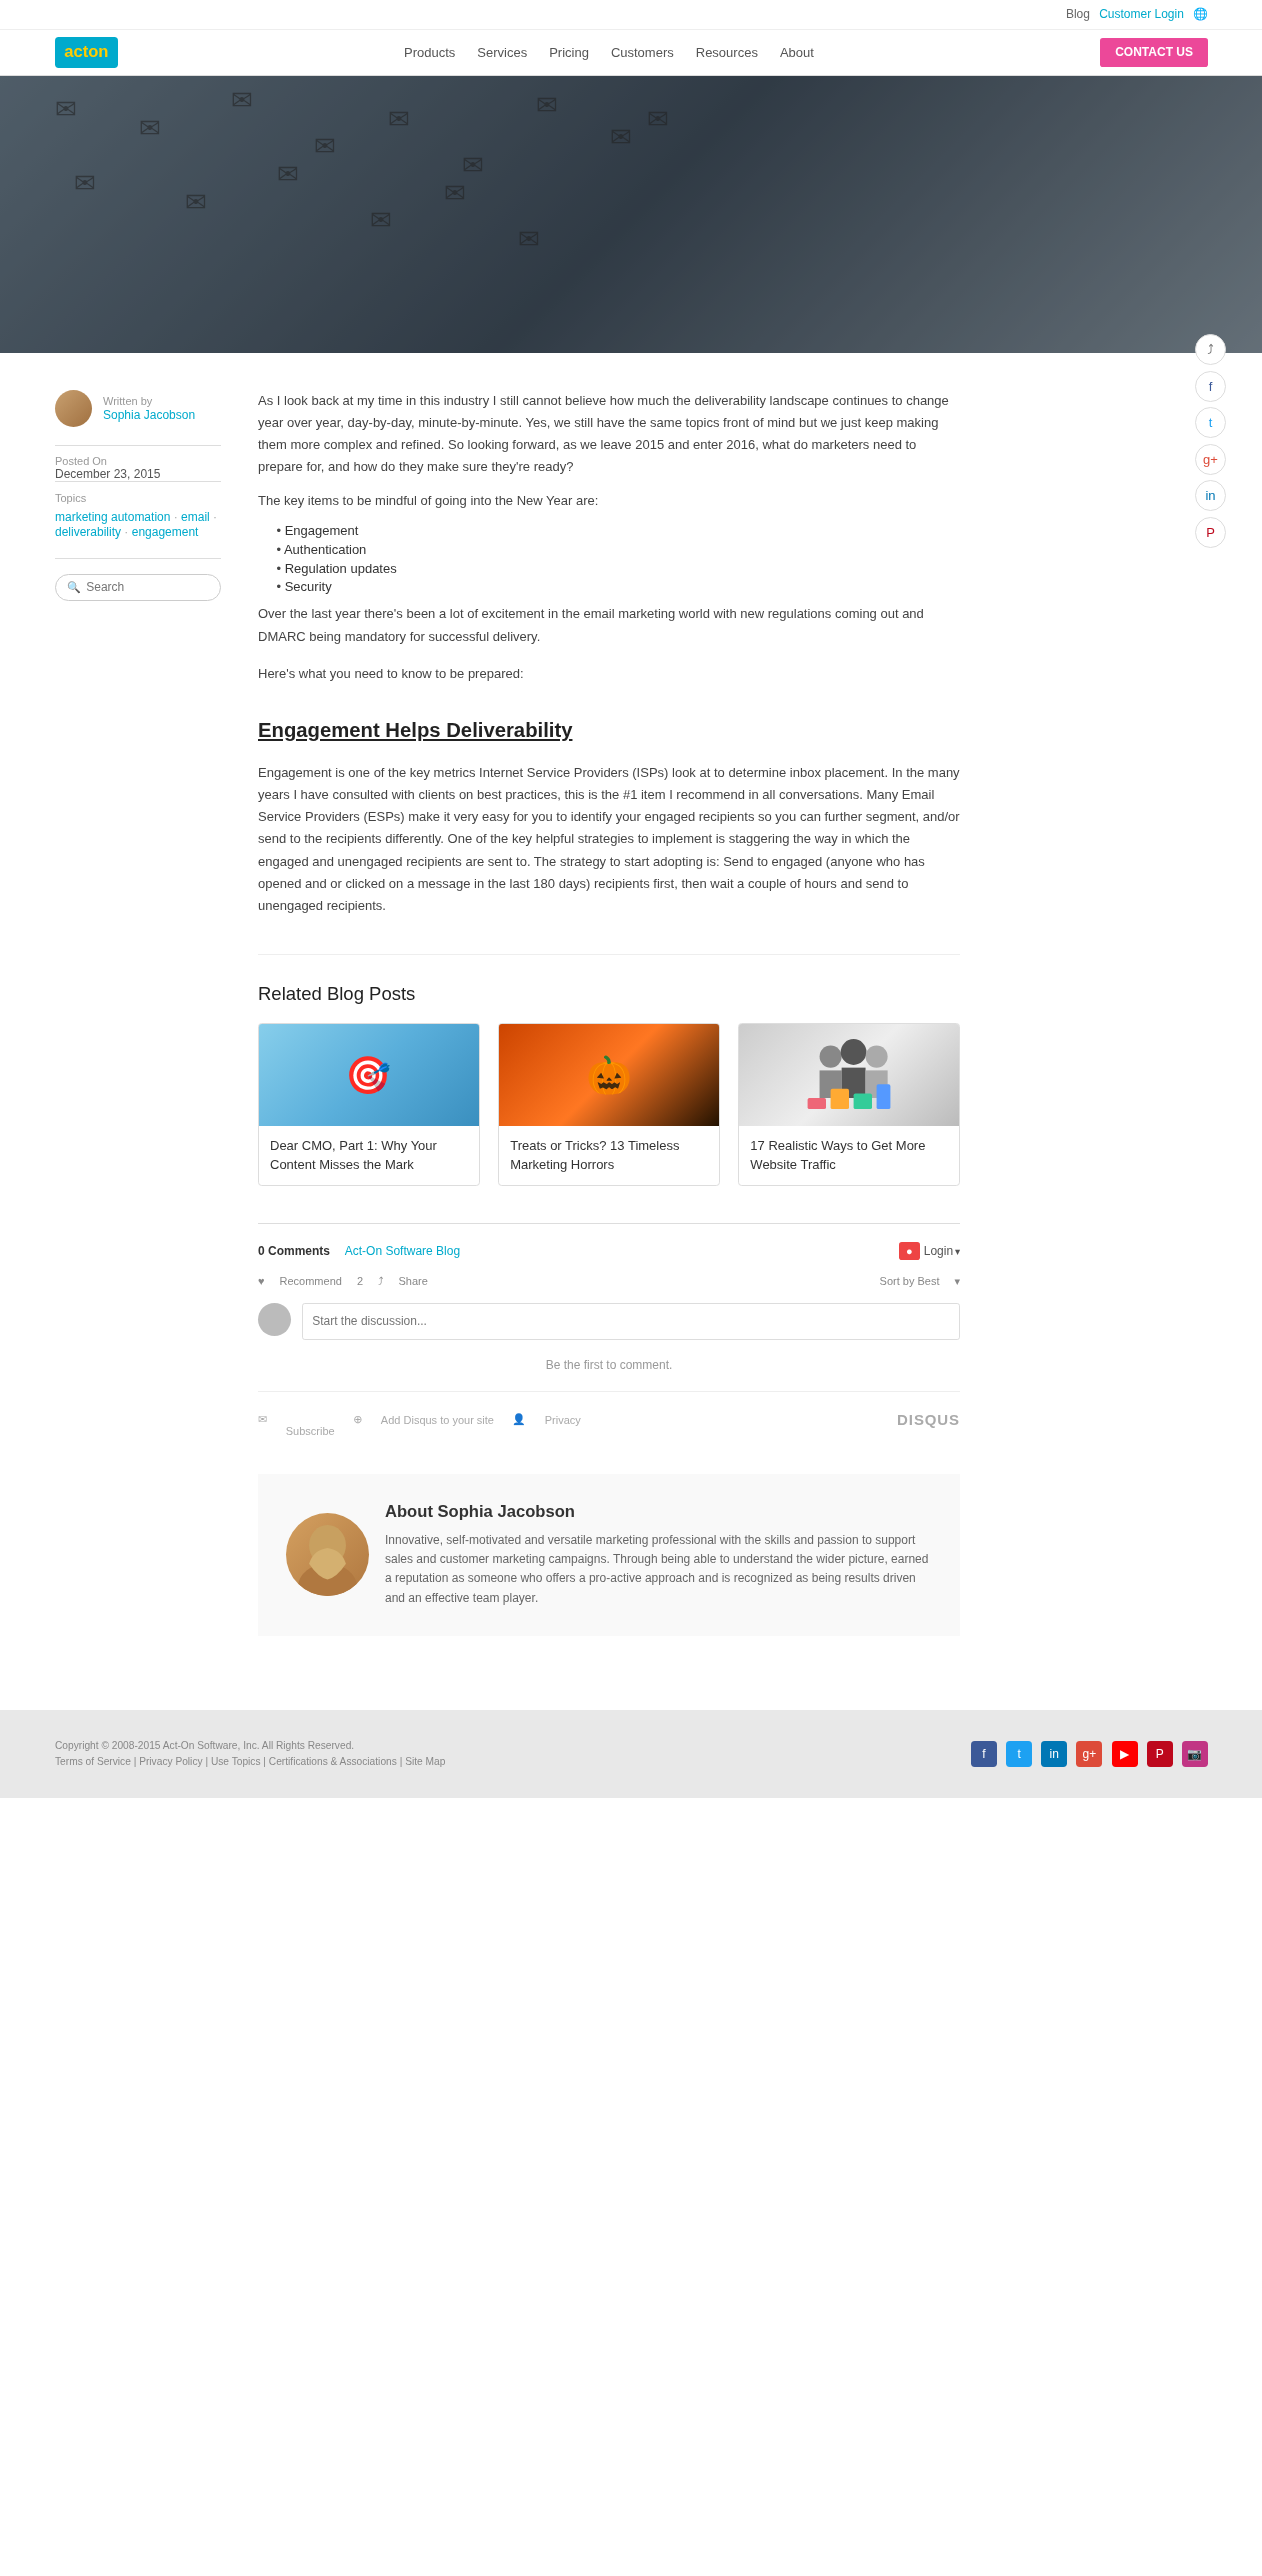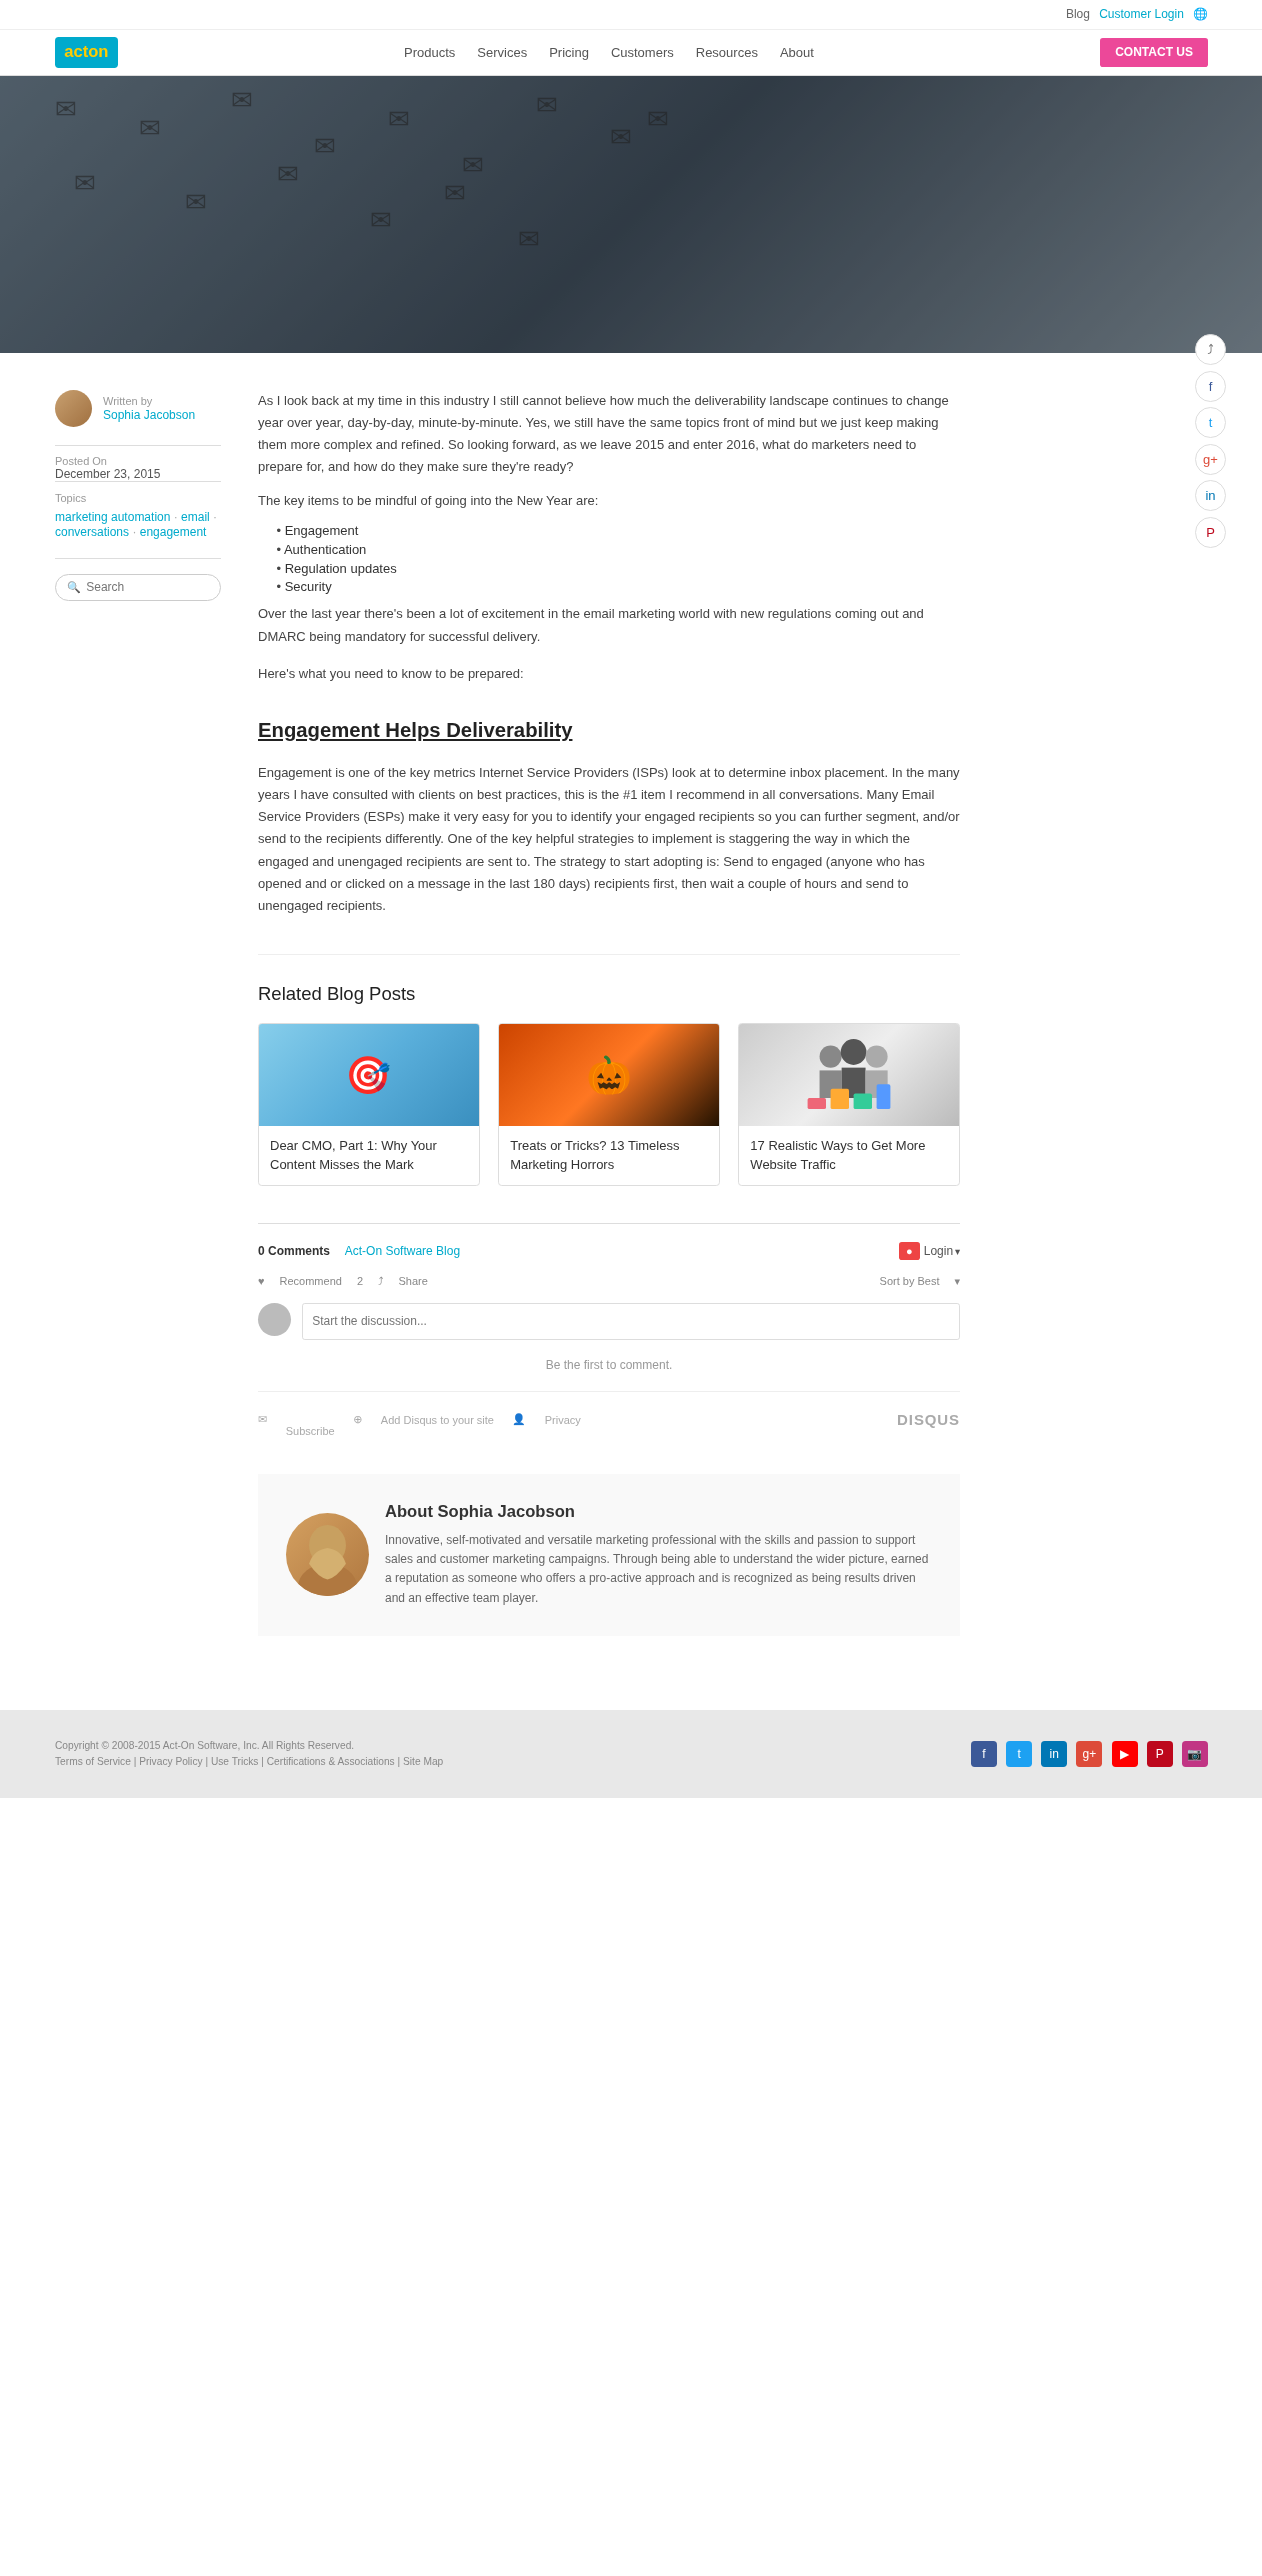--- a/index.html
+++ b/index.html
@@ -508,21 +508,21 @@
         <a href="#" class="author-name">Sophia Jacobson</a>
       </div>
     </div>
     <div id="posted-on">
       <div class="label">Posted On</div>
       <div class="date">December 23, 2015</div>
     </div>
     <div id="topics">
       <div class="label">Topics</div>
       <div class="tags">
-        <a href="#">marketing automation</a><span> · </span><a href="#">email</a><span> · </span><a href="#">conversations</a><span> · </span><a href="#">engagement</a>
+        <a href="#">marketing automation</a><span> · </span><a href="#">email</a><span> · </span><a href="#">deliverability</a><span> · </span><a href="#">engagement</a>
       </div>
     </div>
     <div id="search-box">
       <div id="search-input-wrap">
         <span id="search-icon-label">🔍</span>
         <input type="text" id="search-input" placeholder="Search" style="">
       </div>
     </div>
   </div>
 
@@ -645,21 +645,21 @@
   </div>
 
 </div>
 
 <footer id="site-footer">
   <div id="footer-left">
     <div>Copyright © 2008-2015 Act-On Software, Inc. All Rights Reserved.</div>
     <div>
       <a href="#">Terms of Service</a> |
       <a href="#">Privacy Policy</a> |
-      <a href="#">Use Tricks</a> |
+      <a href="#">Use Topics</a> |
       <a href="#">Certifications &amp; Associations</a> |
       <a href="#">Site Map</a>
     </div>
   </div>
   <div id="footer-right">
     <a href="#" class="footer-social fb">f</a>
     <a href="#" class="footer-social tw">t</a>
     <a href="#" class="footer-social li">in</a>
     <a href="#" class="footer-social gp">g+</a>
     <a href="#" class="footer-social yt">▶</a>

